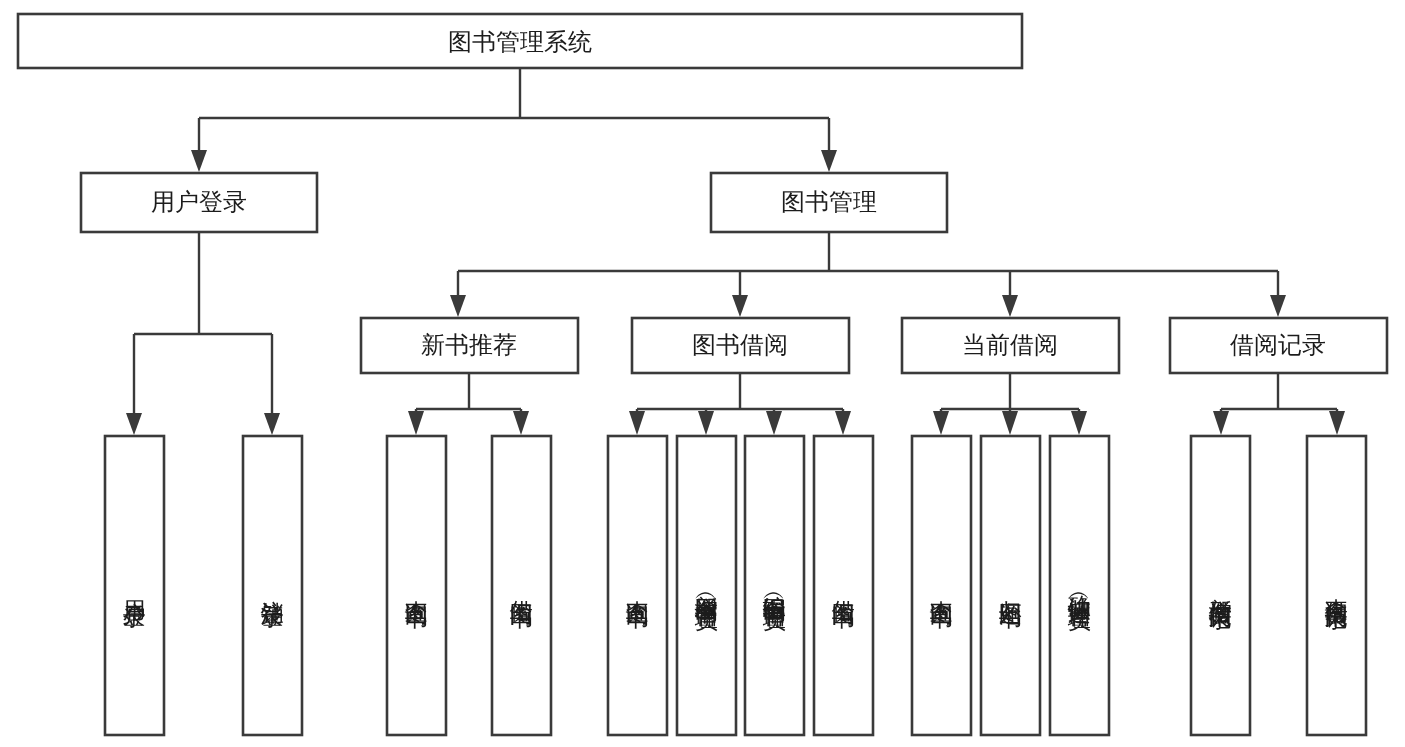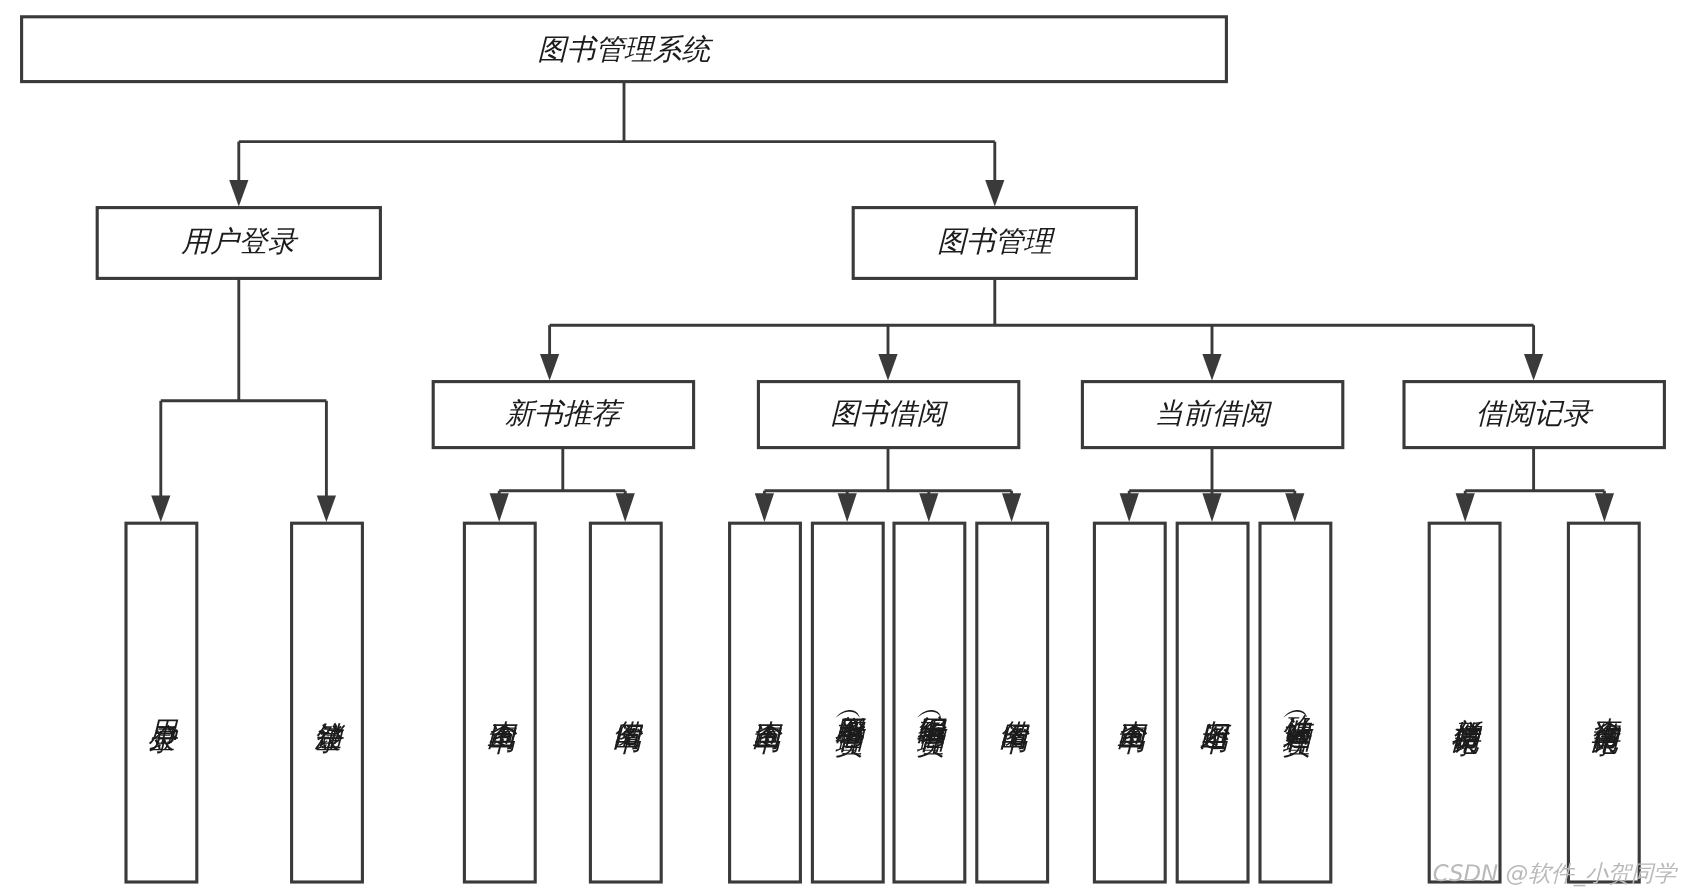--- a/index.html
+++ b/index.html
@@ -9,21 +9,20 @@
   }
   body {
     font-family: "DejaVu Sans", "Liberation Sans", sans-serif;
   }
   #canvas {
     position: relative;
     width: 1405px;
     height: 747px;
     background: #ffffff;
     overflow: hidden;
-    font-style: italic;
   }
   svg.diagram {
     position: absolute;
     left: 0;
     top: 0;
     width: 1405px;
     height: 747px;
   }
   .node-box {
     fill: #ffffff;
@@ -208,15 +207,14 @@
   <div class="vlabel" style="left: 608px; top: 436px; width: 59px; height: 299px; display: flex; align-items: center; justify-content: center;">查询图书</div>
   <div class="vlabel" style="left: 677px; top: 436px; width: 59px; height: 299px; display: flex; align-items: center; justify-content: center;">新增图书（管理员）</div>
   <div class="vlabel" style="left: 745px; top: 436px; width: 59px; height: 299px; display: flex; align-items: center; justify-content: center;">编辑图书（管理员）</div>
   <div class="vlabel" style="left: 814px; top: 436px; width: 59px; height: 299px; display: flex; align-items: center; justify-content: center;">借阅图书</div>
   <div class="vlabel" style="left: 912px; top: 436px; width: 59px; height: 299px; display: flex; align-items: center; justify-content: center;">查询图书</div>
   <div class="vlabel" style="left: 981px; top: 436px; width: 59px; height: 299px; display: flex; align-items: center; justify-content: center;">归还图书</div>
   <div class="vlabel" style="left: 1050px; top: 436px; width: 59px; height: 299px; display: flex; align-items: center; justify-content: center;">确认归还（管理员）</div>
   <div class="vlabel" style="left: 1191px; top: 436px; width: 59px; height: 299px; display: flex; align-items: center; justify-content: center;">新增借阅记录</div>
   <div class="vlabel" style="left: 1307px; top: 436px; width: 59px; height: 299px; display: flex; align-items: center; justify-content: center;">查询借阅记录</div>
 
-  <div class="watermark">CSDN @软件_小贺同学</div>
 
 </div>
 
 </body></html>

